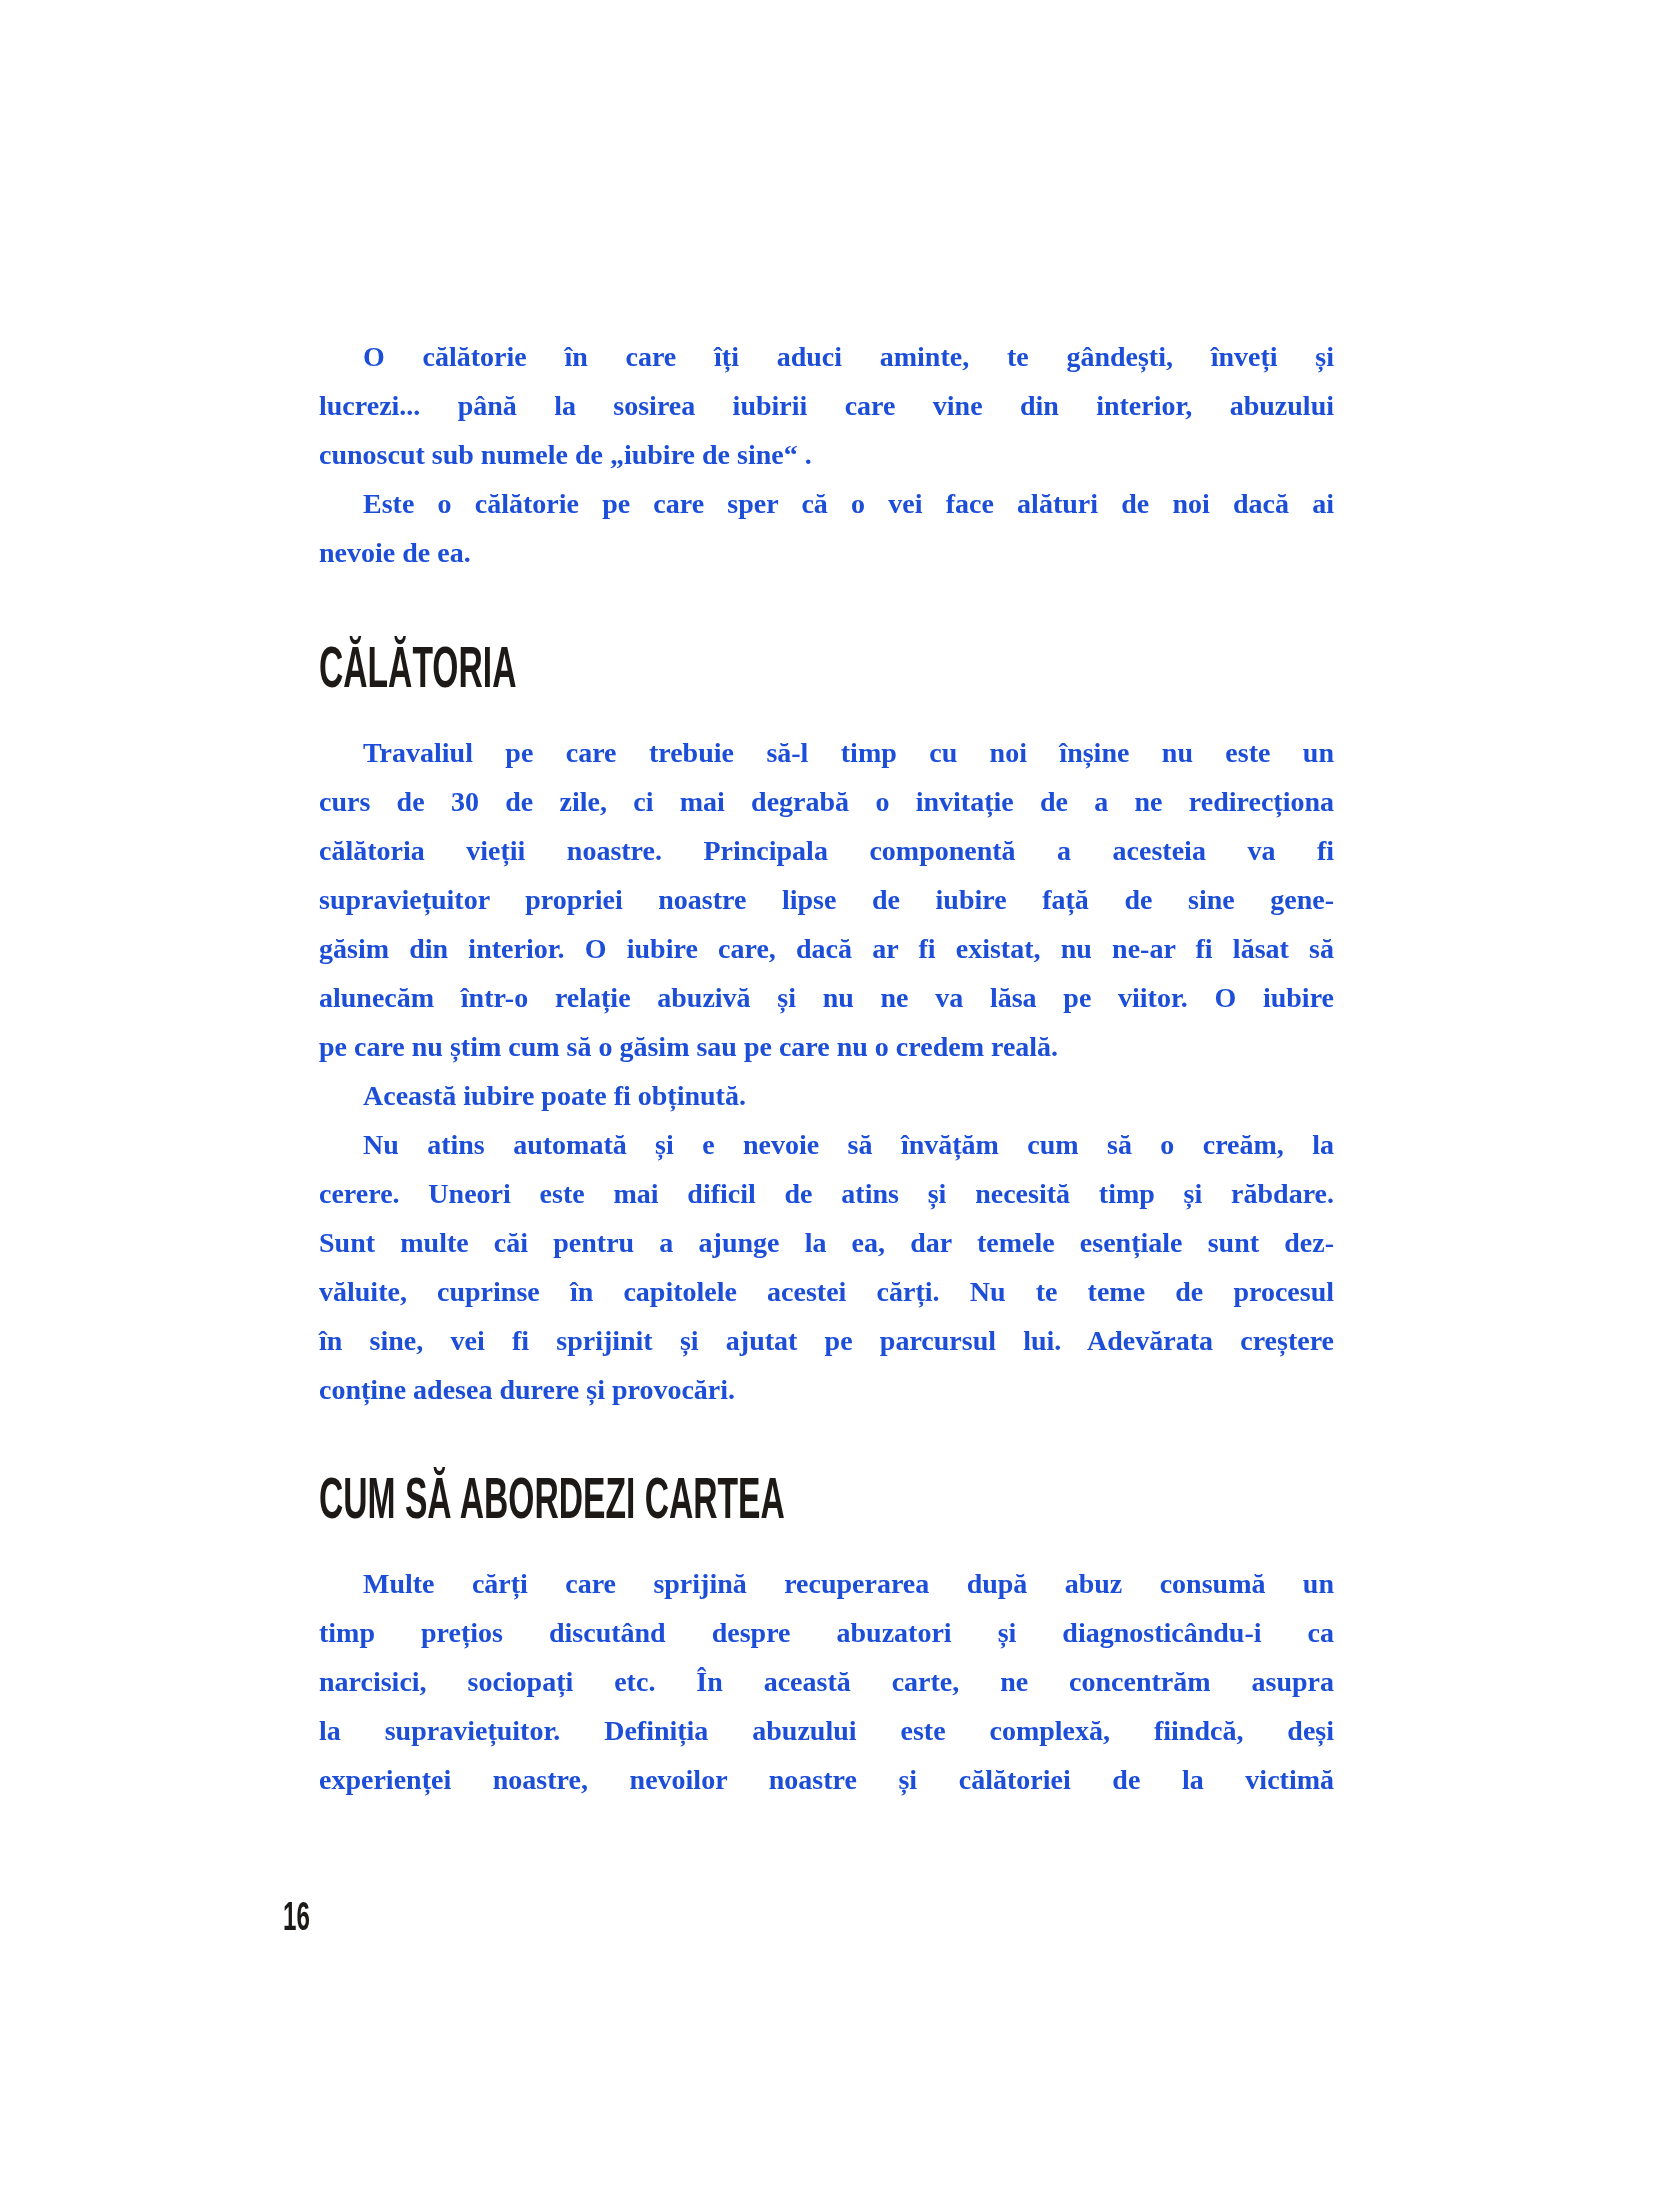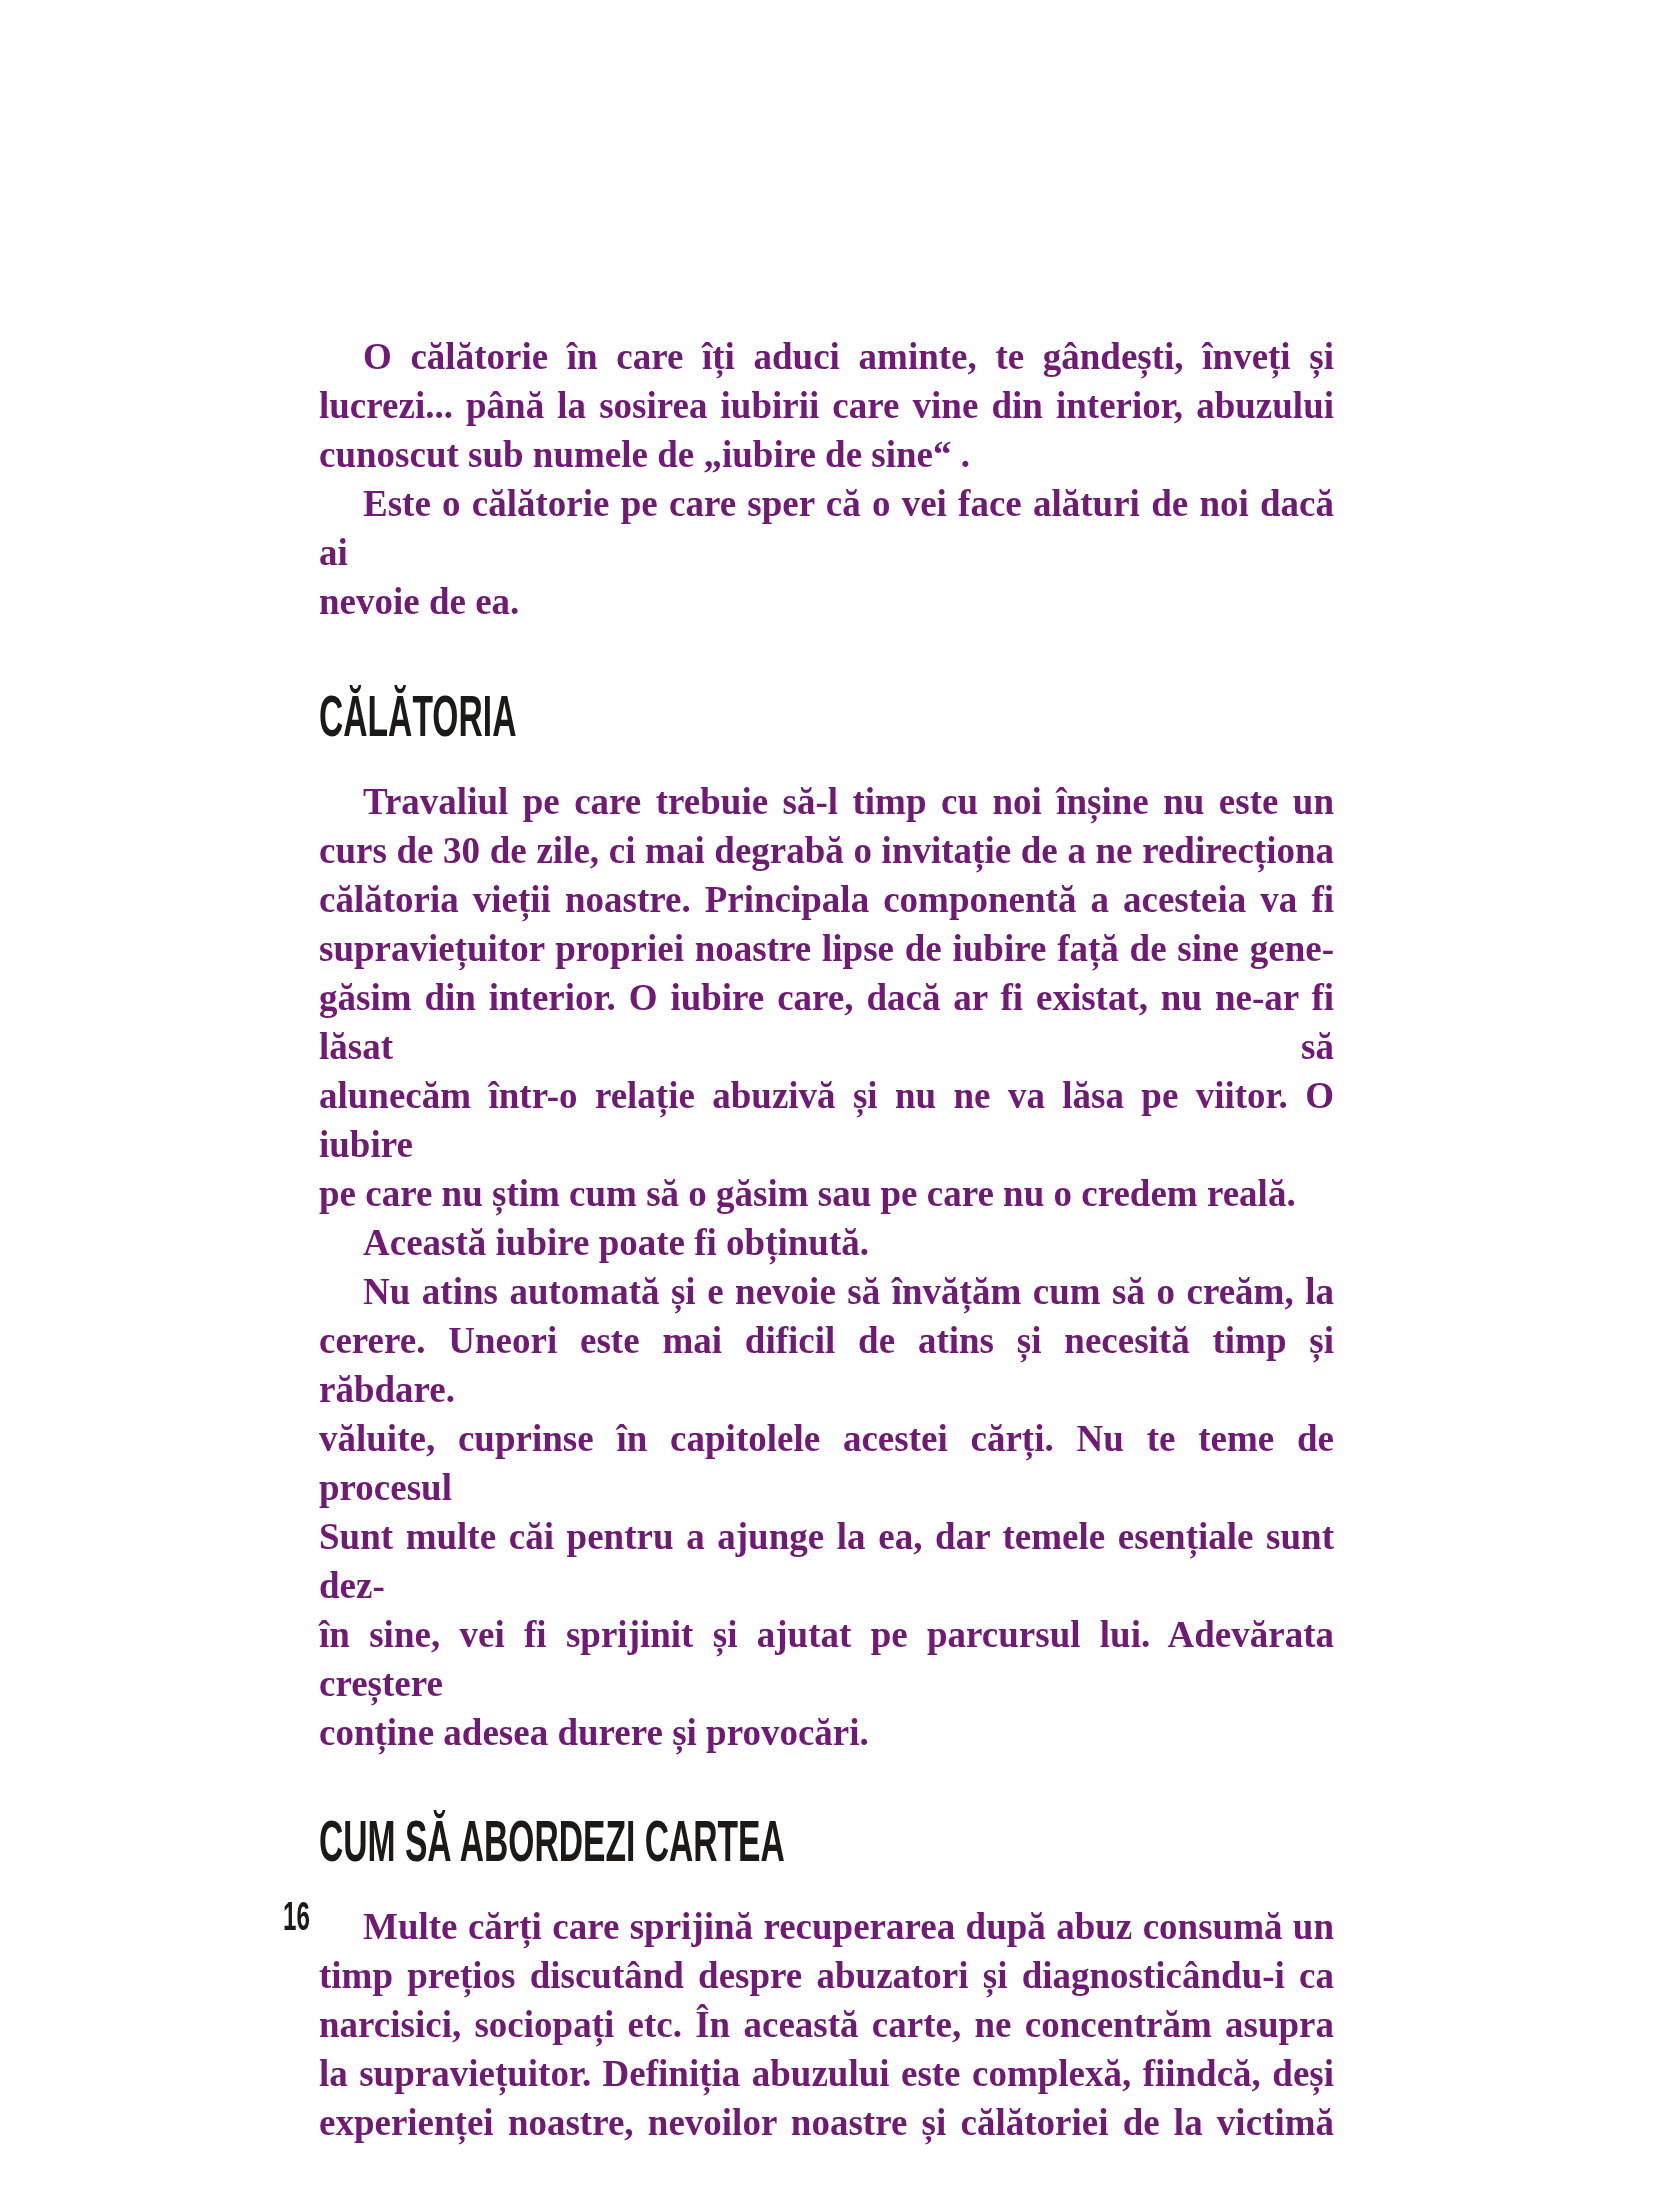--- a/index.html
+++ b/index.html
@@ -18,25 +18,25 @@
     position: absolute;
     left: 319px; top: 332px;
     width: 1015px;
     color: #1c1917;
   }
   .para { margin: 0; padding: 0; }
   .para p {
     margin: 0; padding: 0;
     font-family: "Liberation Serif", serif;
     font-weight: 700;
-    font-size: 37px;
+    font-size: 28px;
     line-height: 49px;
     text-align: justify;
     text-align-last: justify;
-    color: #701a75;
+    color: #1d4ed8;
   }
   .para p.first { text-indent: 44px; }
   .para p.last  { text-align-last: left; }
   .heading {
     margin: 0; padding: 0;
     font-family: "Liberation Sans", sans-serif;
     font-weight: 700;
     font-size: 57px;
     line-height: 57px;
     letter-spacing: 0;
@@ -89,22 +89,22 @@
       <p class="last">pe care nu știm cum să o găsim sau pe care nu o credem reală.</p>
     </section>
 
     <section class="para">
       <p class="first last">Această iubire poate fi obținută.</p>
     </section>
 
     <section class="para">
       <p class="first">Nu atins automată și e nevoie să învățăm cum să o creăm, la</p>
       <p>cerere. Uneori este mai dificil de atins și necesită timp și răbdare.</p>
+      <p>Sunt multe căi pentru a ajunge la ea, dar temele esențiale sunt dez-</p>
       <p>văluite, cuprinse în capitolele acestei cărți. Nu te teme de procesul</p>
-      <p>Sunt multe căi pentru a ajunge la ea, dar temele esențiale sunt dez-</p>
       <p>în sine, vei fi sprijinit și ajutat pe parcursul lui. Adevărata creștere</p>
       <p class="last">conține adesea durere și provocări.</p>
     </section>
 
     <h2 class="heading gap2">CUM SĂ ABORDEZI CARTEA</h2>
 
     <section class="para after-h">
       <p class="first">Multe cărți care sprijină recuperarea după abuz consumă un</p>
       <p>timp prețios discutând despre abuzatori și diagnosticându-i ca</p>
       <p>narcisici, sociopați etc. În această carte, ne concentrăm asupra</p>

